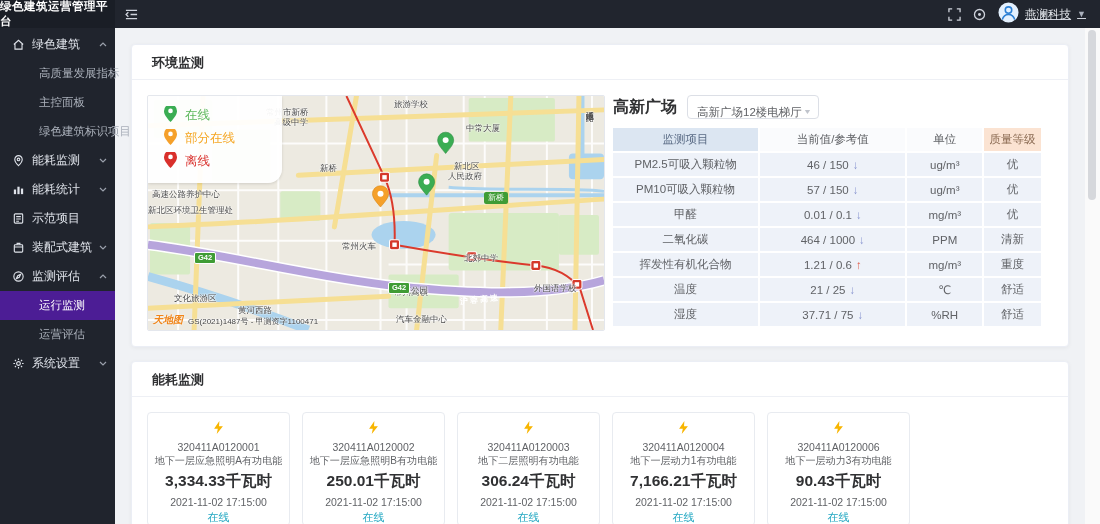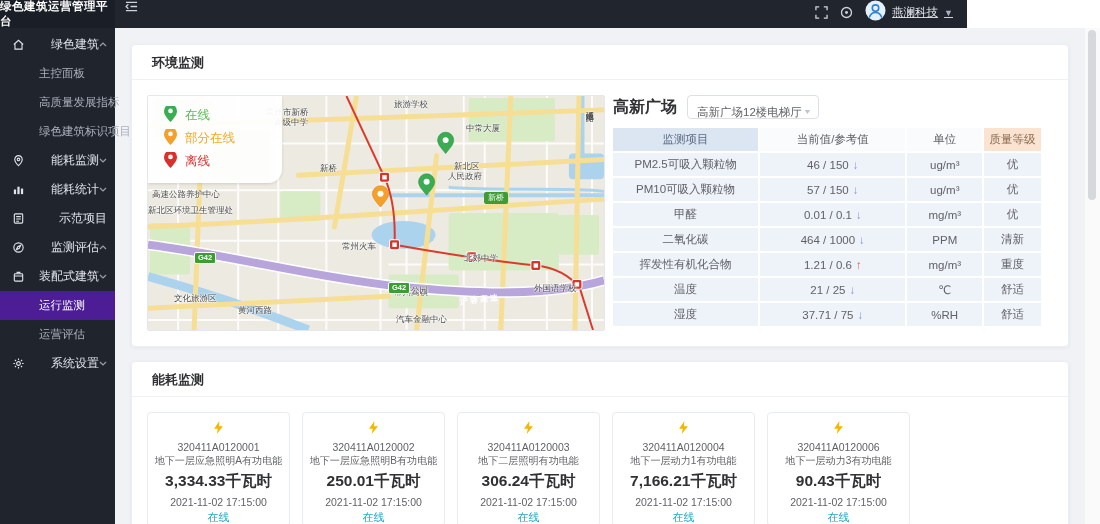--- a/index.html
+++ b/index.html
@@ -1,35 +1,35 @@
 <!DOCTYPE html>
 <html><head>
 <meta charset="utf-8">
 <style>
   * { margin:0; padding:0; box-sizing:border-box; }
   html,body { width:1100px; height:524px; overflow:hidden;
     font-family:"Liberation Sans","DejaVu Sans",sans-serif; background:#fff; }
 
   
-  .topbar { position:fixed; left:0; top:0; width:967px; height:28px;
-    background:#21252e; display:flex; align-items:flex-start; z-index:30; }
+  .topbar { position:fixed; left:0; top:0; width:1100px; height:28px;
+    background:#21252e; display:flex; align-items:center; z-index:30; }
   .logo { width:115px; height:28px; background:#1a1e26; color:#fff;
     font-size:11.5px; font-weight:bold; display:flex; align-items:center; justify-content:center; letter-spacing:.5px; flex:none;}
   .fold { margin-left:10px; display:flex; align-items:center; cursor:pointer; }
   .top-right { margin-left:auto; display:flex; align-items:center; gap:12px; padding-right:14px; color:#cfd3dc; }
   .tool-ic { display:flex; align-items:center; cursor:pointer; }
   .userbox { display:flex; align-items:center; gap:6px; cursor:pointer;text-decoration:underline; }
   .uname { color:#e7eaef; font-size:11.5px; }
   .caret { font-size:9px; color:#aab0bc; }
 
   
   .sidebar { position:fixed; left:0; top:28px; width:115px; height:496px;
     background:#20242d; z-index:20; padding-top:2px; }
   .srow { height:29px; display:flex; align-items:center; padding:0 8px 0 12px;
-    color:#dfe3ea; font-size:12px; cursor:pointer; white-space:nowrap;text-align:right; }
+    color:#dfe3ea; font-size:12px; cursor:pointer; white-space:nowrap; }
   .srow .sicon { width:13px; height:13px; margin-right:7px; flex:none; display:flex; align-items:center; }
   .srow .slabel { flex:1; overflow:hidden; }
   .srow .chev { margin-left:auto; flex:none; display:flex; }
   .ssub { height:29px; display:flex; align-items:center; padding-left:39px;
     color:#aab0ba; font-size:11.5px; cursor:pointer; white-space:nowrap; }
   .ssub.active { background:#4c1d95; color:#fff; }
 
   
   .main { position:fixed; left:115px; top:28px; width:970px; height:496px;
     background:#f0f2f5; padding:16px 16px 0 16px; overflow:hidden; }
@@ -143,22 +143,22 @@
           <path d="M2 7 L7 2.5 L12 7 M3.2 6.2 V12 H10.8 V6.2"></path>
         </svg>
       </span>
     <span class="slabel">绿色建筑</span>
     <span class="chev">
       <svg width="8" height="5" viewBox="0 0 8 5" fill="none" stroke="#9aa0ab" stroke-width="1.2">
           <path d="M1 4 L4 1 L7 4"></path>
         </svg>
       </span>
   </div>
+  <div class="ssub">高质量发展指标</div>
   <div class="ssub">主控面板</div>
-  <div class="ssub">高质量发展指标</div>
   <div class="ssub">绿色建筑标识项目</div>
 
   <div class="srow">
     <span class="sicon">
       <svg width="13" height="13" viewBox="0 0 14 14" fill="none" stroke="#dfe3ea" stroke-width="1.2">
           <path d="M7 12.5 C7 12.5 11 8.6 11 5.8 A4 4 0 1 0 3 5.8 C3 8.6 7 12.5 7 12.5 Z"></path>
           <circle cx="7" cy="5.8" r="1.4"></circle>
         </svg>
       </span>
     <span class="slabel">能耗监测</span>
@@ -191,43 +191,43 @@
           <rect x="2.5" y="2" width="9" height="10" rx="1"></rect>
           <path d="M4.5 5 H9.5 M4.5 7.5 H9.5 M4.5 10 H7.5"></path>
         </svg>
       </span>
     <span class="slabel">示范项目</span>
   </div>
 
   <div class="srow">
     <span class="sicon">
       <svg width="13" height="13" viewBox="0 0 14 14" fill="none" stroke="#dfe3ea" stroke-width="1.2">
+          <rect x="2.5" y="4" width="9" height="8" rx="1"></rect>
+          <path d="M2.5 6.5 H11.5 M5.5 4 V2.5 H8.5 V4"></path>
+        </svg>
+      </span>
+    <span class="slabel">装配式建筑</span>
+    <span class="chev">
+      <svg width="8" height="5" viewBox="0 0 8 5" fill="none" stroke="#9aa0ab" stroke-width="1.2">
+          <path d="M1 1 L4 4 L7 1"></path>
+        </svg>
+      </span>
+  </div>
+
+  <div class="srow">
+    <span class="sicon">
+      <svg width="13" height="13" viewBox="0 0 14 14" fill="none" stroke="#dfe3ea" stroke-width="1.2">
           <circle cx="7" cy="7" r="5"></circle>
           <path d="M9.4 4.6 L7.8 7.8 L4.6 9.4 L6.2 6.2 Z"></path>
         </svg>
       </span>
     <span class="slabel">监测评估</span>
     <span class="chev">
       <svg width="8" height="5" viewBox="0 0 8 5" fill="none" stroke="#9aa0ab" stroke-width="1.2">
           <path d="M1 4 L4 1 L7 4"></path>
-        </svg>
-      </span>
-  </div>
-
-  <div class="srow">
-    <span class="sicon">
-      <svg width="13" height="13" viewBox="0 0 14 14" fill="none" stroke="#dfe3ea" stroke-width="1.2">
-          <rect x="2.5" y="4" width="9" height="8" rx="1"></rect>
-          <path d="M2.5 6.5 H11.5 M5.5 4 V2.5 H8.5 V4"></path>
-        </svg>
-      </span>
-    <span class="slabel">装配式建筑</span>
-    <span class="chev">
-      <svg width="8" height="5" viewBox="0 0 8 5" fill="none" stroke="#9aa0ab" stroke-width="1.2">
-          <path d="M1 1 L4 4 L7 1"></path>
         </svg>
       </span>
   </div>
   <div class="ssub active">运行监测</div>
   <div class="ssub">运营评估</div>
 
   <div class="srow">
     <span class="sicon">
       <svg width="13" height="13" viewBox="0 0 14 14" fill="none" stroke="#dfe3ea" stroke-width="1.2">
           <circle cx="7" cy="7" r="2"></circle>
@@ -371,20 +371,24 @@
           </div>
           <div class="lrow offline">
             <span><svg width="13" height="17" viewBox="-9 -22 18 23">
                   <path d="M0,0 C-6,-7 -9,-11 -9,-15.5 A9,9 0 1 1 9,-15.5 C9,-11 6,-7 0,0 Z" fill="#d9302c"></path>
                   <circle cy="-15.5" r="3.2" fill="#fff"></circle>
                 </svg></span>
             <span>离线</span>
           </div>
         </div>
 
+        <div class="attrib">
+          <span class="tdt">天地图</span>
+          <span class="attr-text">GS(2021)1487号 - 甲测资字1100471</span>
+        </div>
       </div>
 
       <div class="env-right">
         <div class="site-row">
           <span class="site-label">高新广场</span>
           <div class="select">
             <span class="sel-val">高新广场12楼电梯厅</span>
             <span class="sel-chev">▼</span>
           </div>
         </div>

